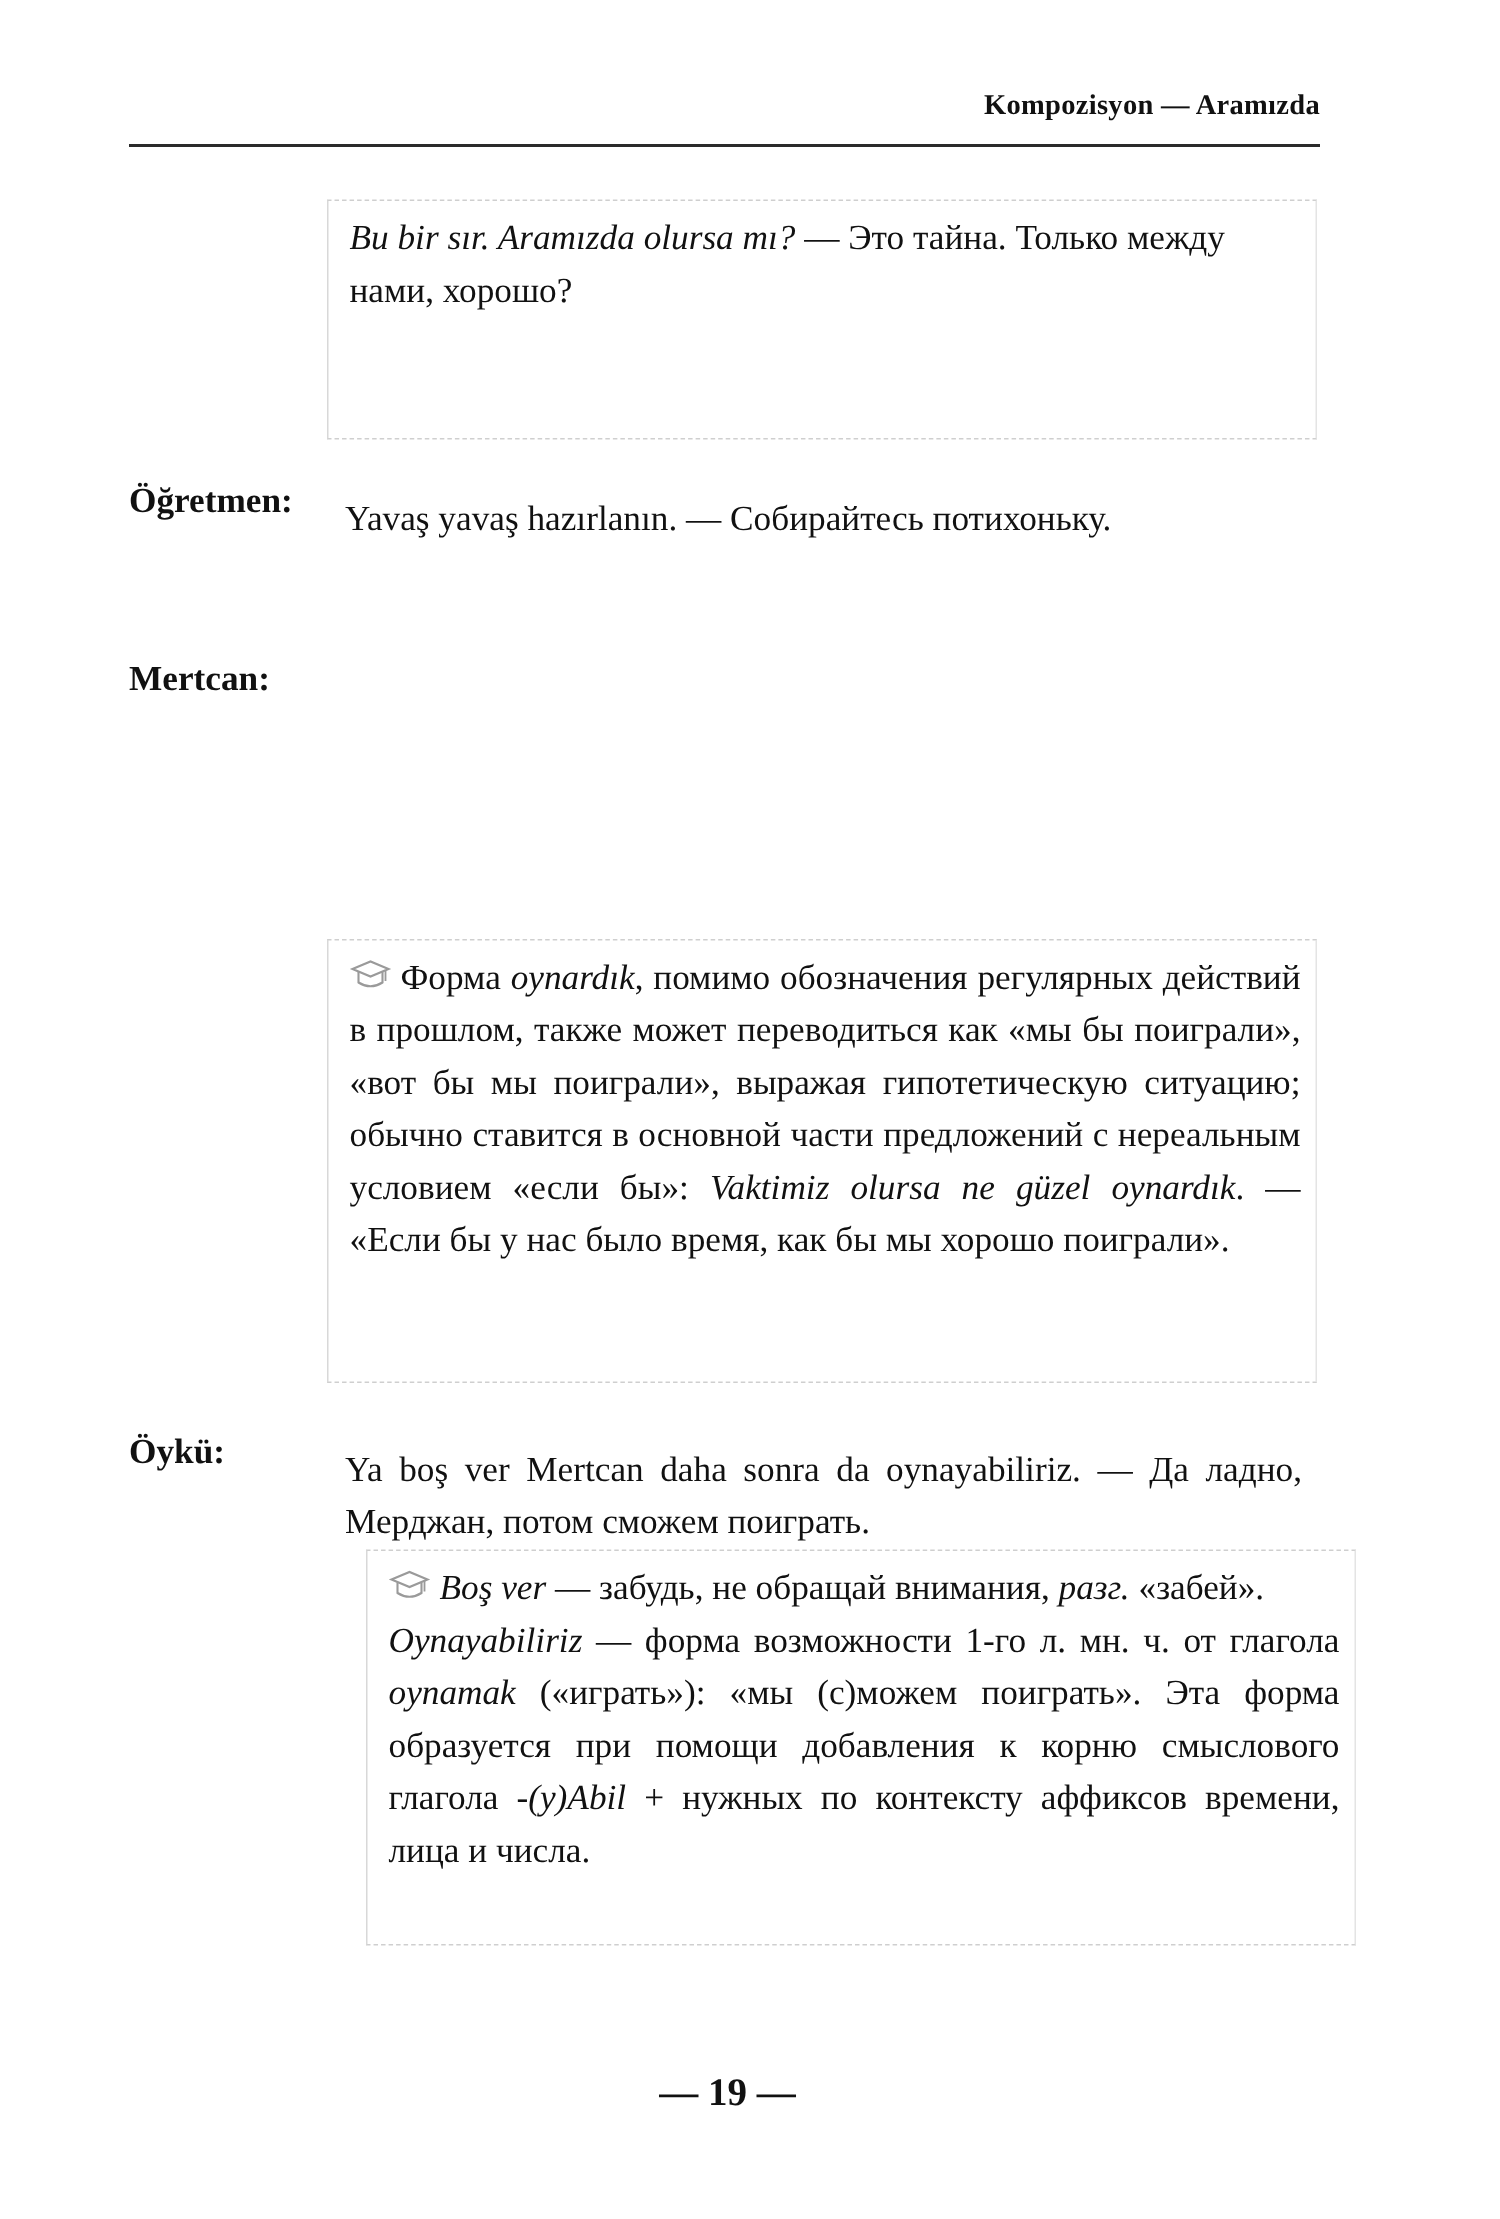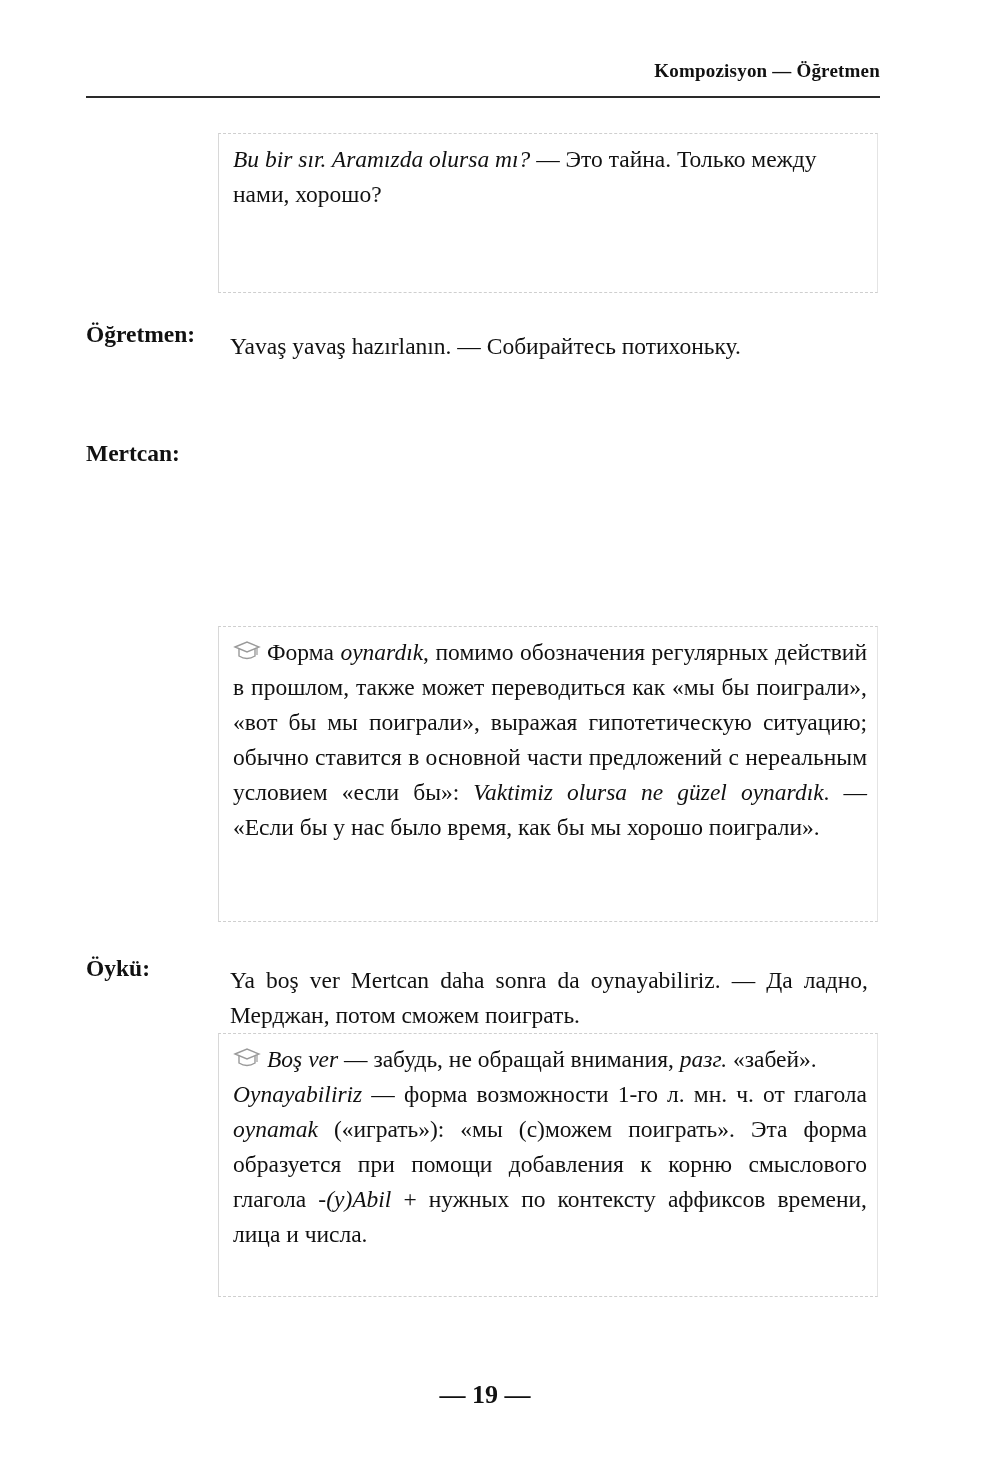--- a/index.html
+++ b/index.html
@@ -20,21 +20,21 @@
     position: absolute; left: 218px; width: 660px;
     border-top: 1px dashed #cfcfcf; border-bottom: 1px dashed #cfcfcf;
     border-left: 1px solid #d8d8d8; border-right: 1px solid #e4e4e4;
     box-sizing: border-box; padding: 8px 10px 8px 14px;
     font-size: 23.5px; line-height: 35px;
   }
   .box p { margin: 0; }
   .box.justify p { text-align: justify; text-align-last: left; }
   .box1 { top: 133px; height: 160px; padding-top: 8px; }
   .box2 { top: 626px; height: 296px; }
-  .box3 { top: 1033px; height: 264px; }
+  .box3 { top: 1033px; height: 264px; margin-left: 26px; }
   .it { font-style: italic; }
   .dialogue {
     position: absolute; left: 86px; width: 794px;
     font-size: 23.5px; line-height: 35px;
   }
   .line { display: flex; }
   .speaker {
     width: 132px; text-align: left; font-weight: bold; flex: 0 0 132px;
     padding-right: 6px; box-sizing: border-box;
   }
@@ -42,21 +42,21 @@
   .utter p { margin: 12px; }
   .cap-icon { display: inline-block; width: 28px; height: 22px; vertical-align: -2px; margin-right: 6px; }
   .page-number {
     position: absolute; top: 1380px; left: 0; width: 970px; text-align: center;
     font-weight: bold; font-size: 26px;
   }
 </style>
 </head>
 <body>
 
-<div class="running-head">Kompozisyon — Öğretmen</div>
+<div class="running-head">Kompozisyon — Aramızda</div>
 <div class="head-rule"></div>
 
 <div class="box box1">
   <p>
     <span class="it">Bu bir sır. Aramızda olursa mı?</span><span> — Это тайна. Только между нами, хорошо?</span>
   </p>
 </div>
 
 <div class="dialogue" style="top:317px;">
   <div class="line">

